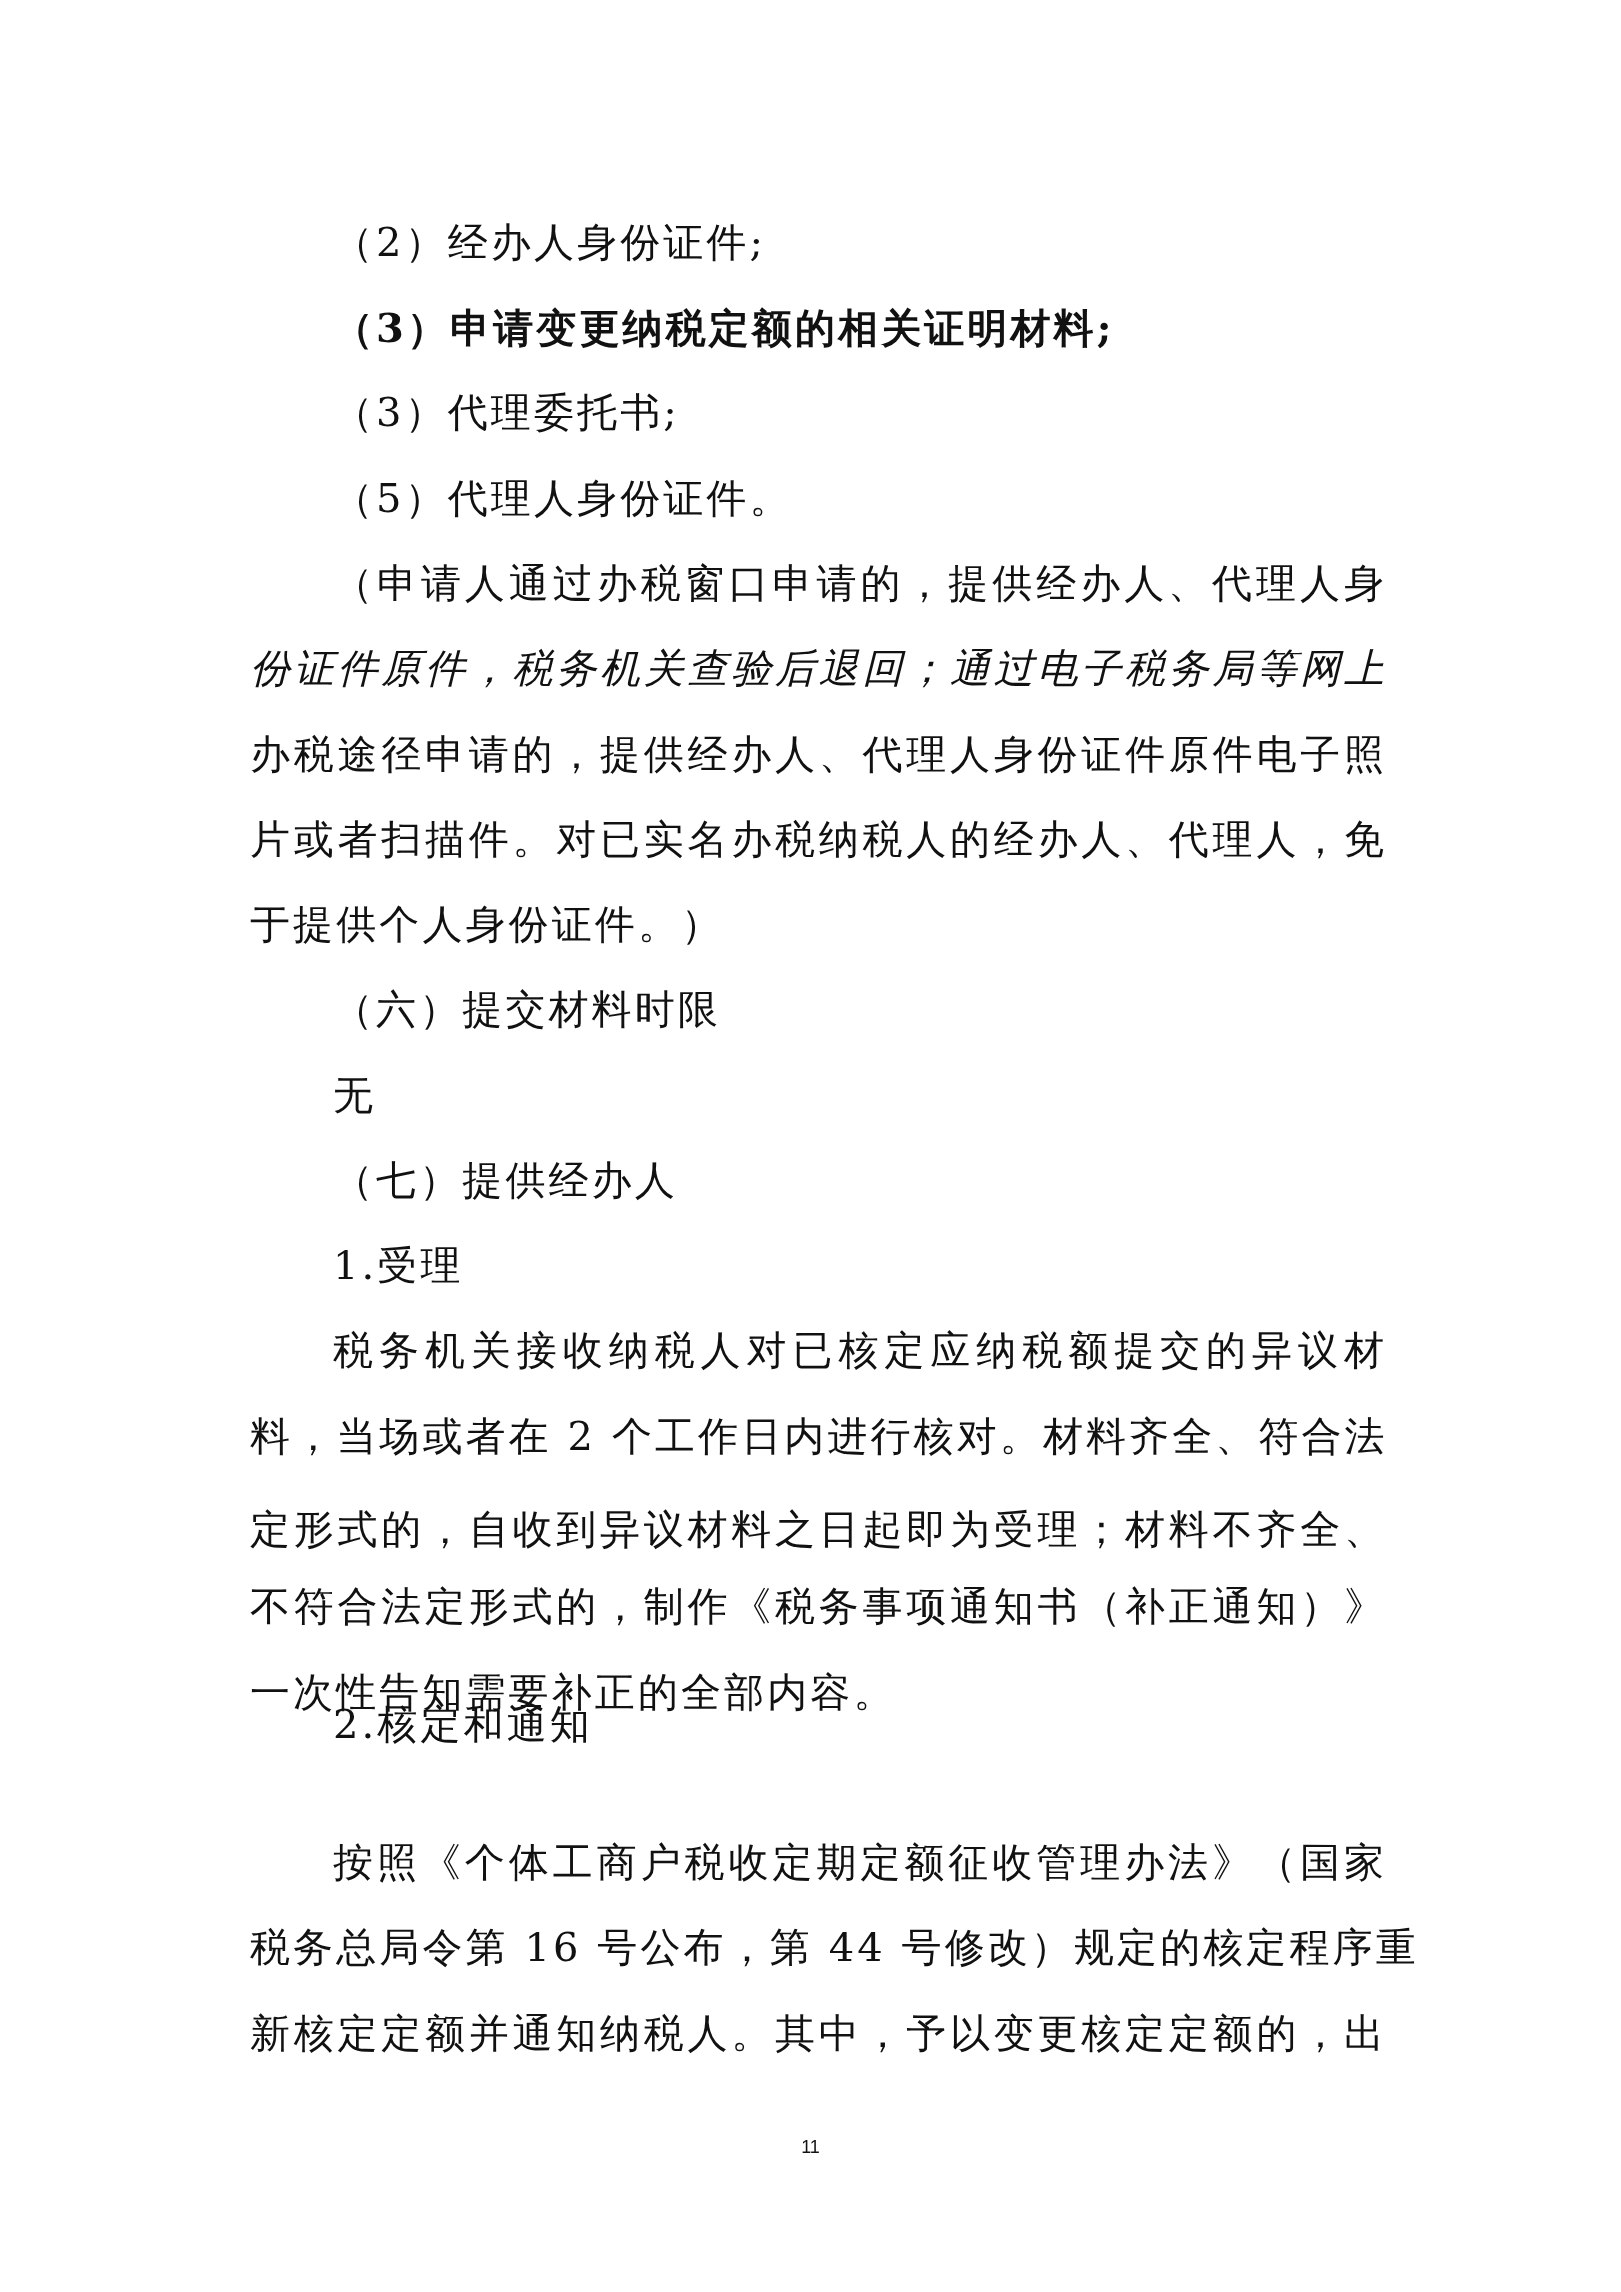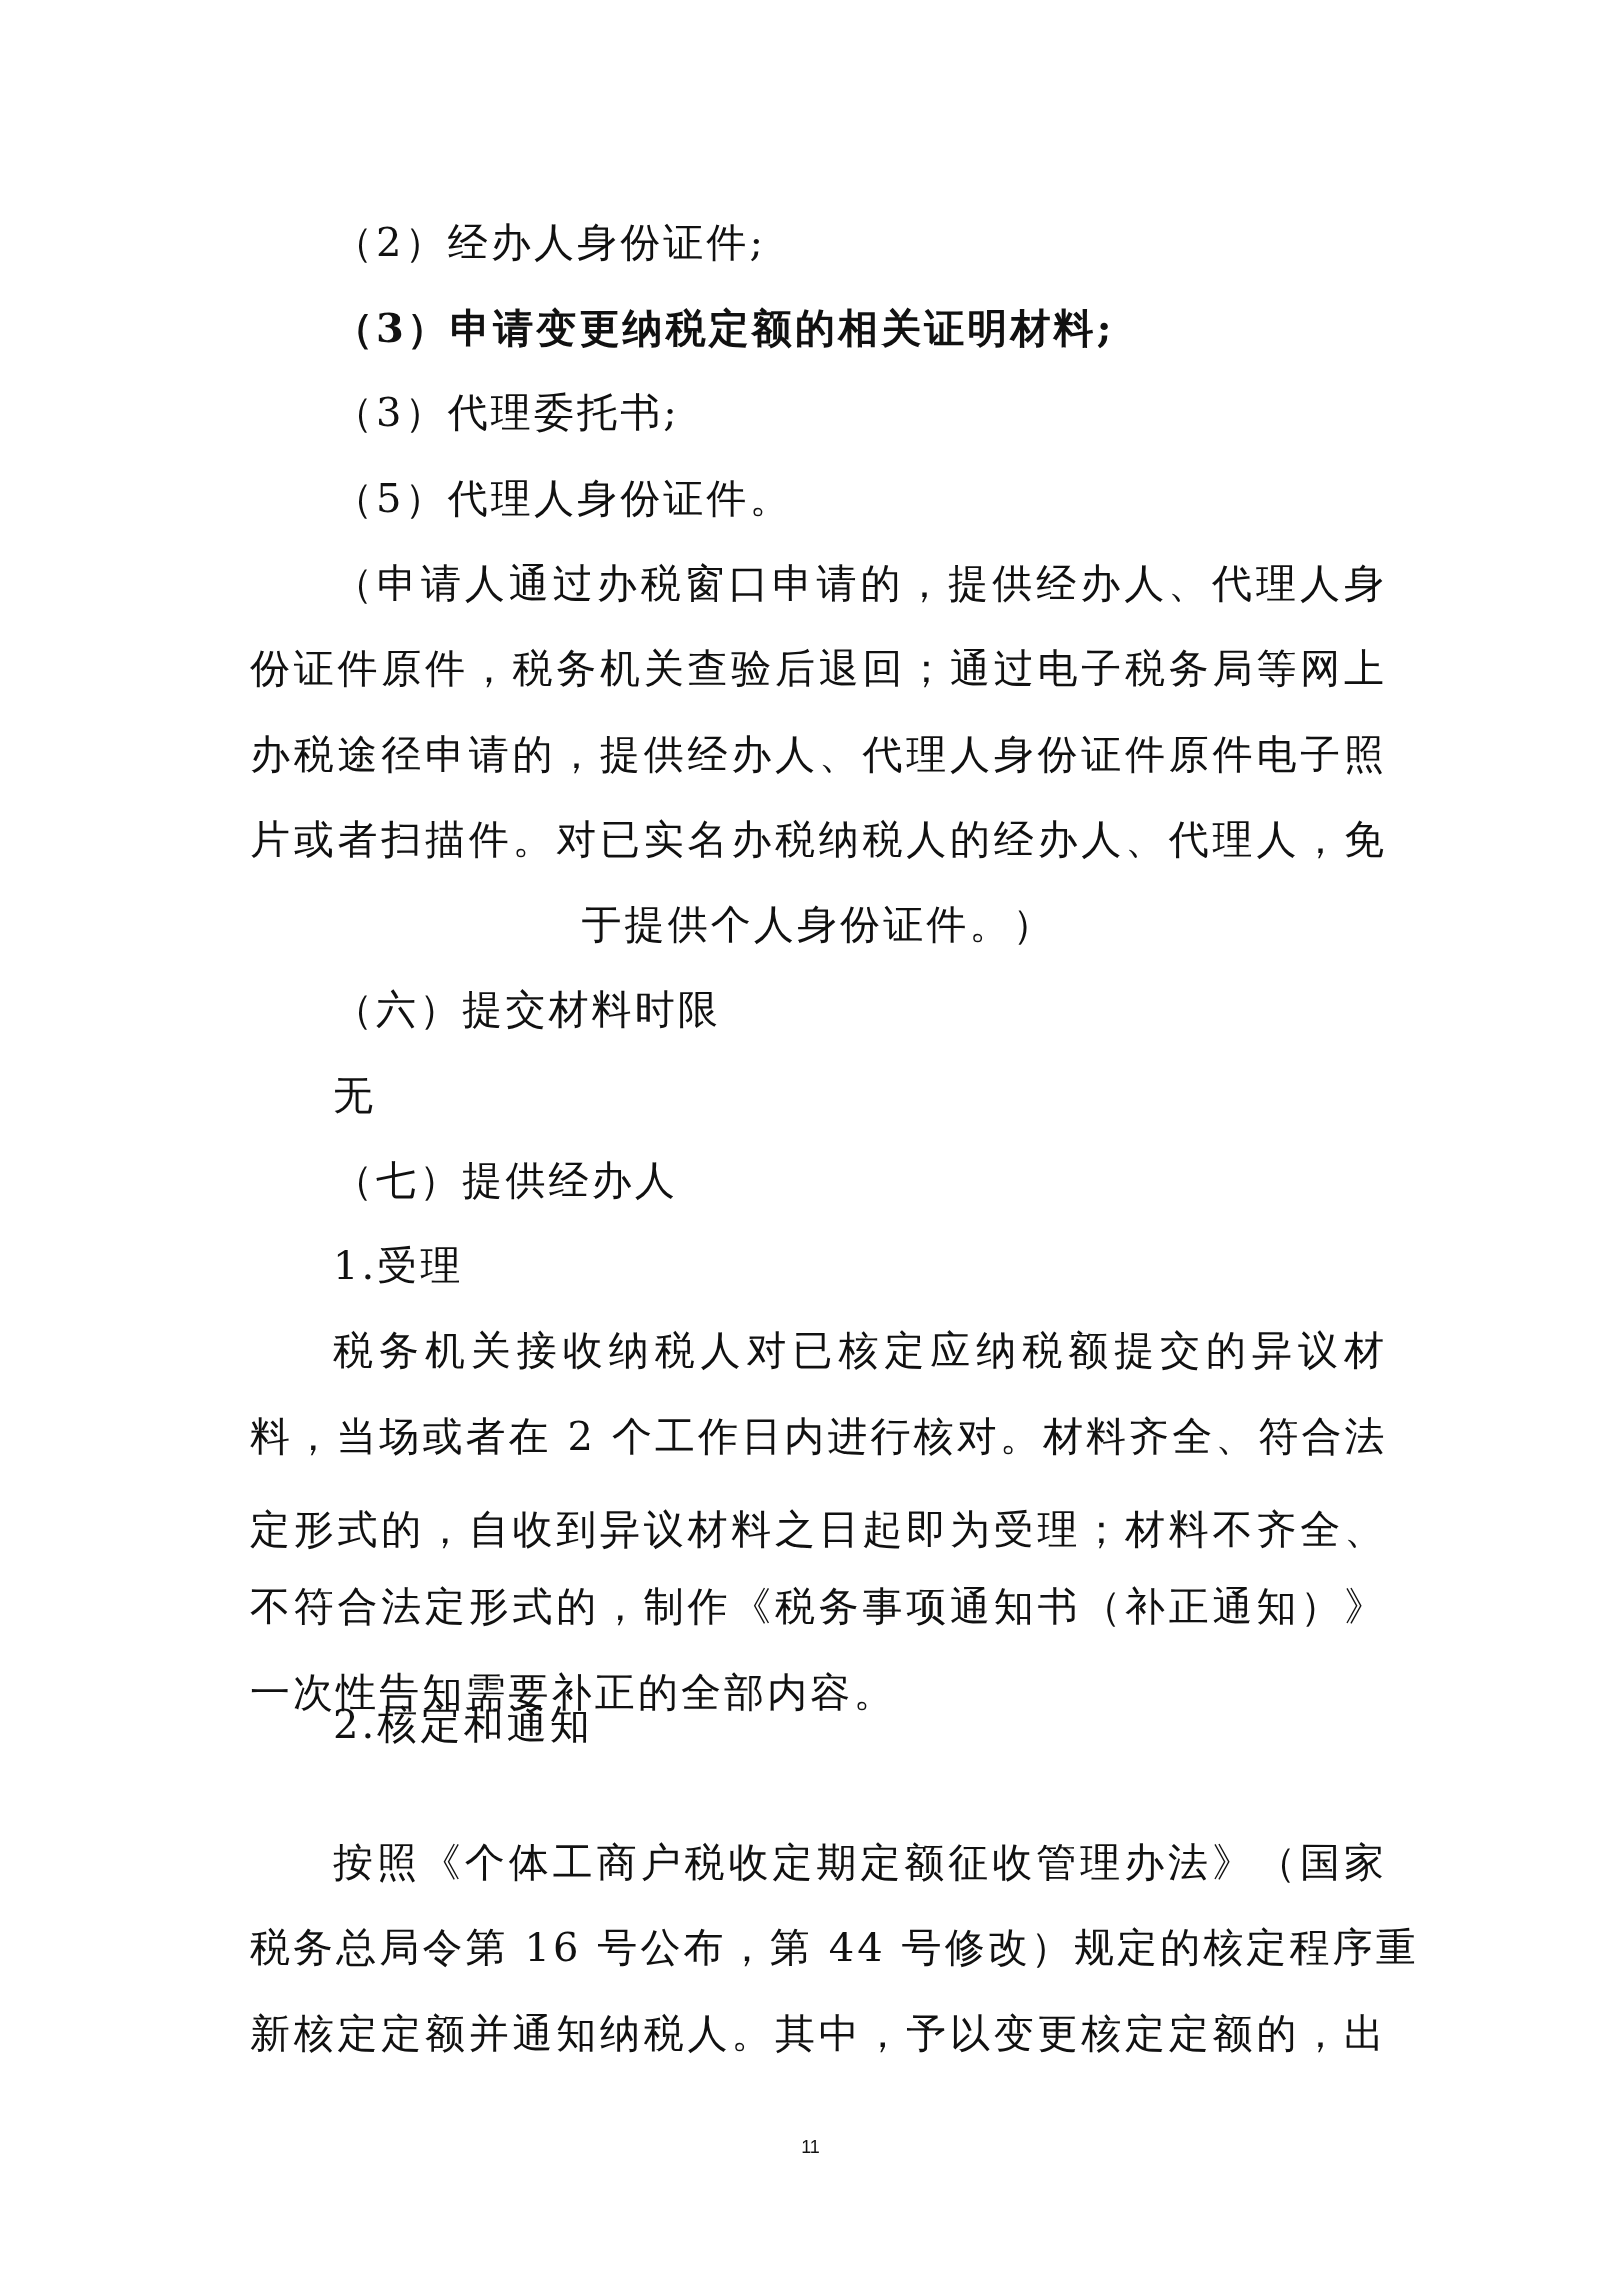--- a/index.html
+++ b/index.html
@@ -16,24 +16,24 @@
 </head>
 <body>
 
 <div class="page">
   <div id="body-lines">
       <div class="line indent" style="top: 200px;">（2）经办人身份证件;</div>
       <div class="line indent" style="top: 285px; font-weight: bold;">（3）申请变更纳税定额的相关证明材料;</div>
       <div class="line indent" style="top: 370px;">（3）代理委托书;</div>
       <div class="line indent" style="top: 456px;">（5）代理人身份证件。</div>
       <div class="line indent justify" style="top: 541px;">（申请人通过办税窗口申请的，提供经办人、代理人身</div>
-      <div class="line justify" style="top: 626px;">份证件原件，税务机关查验后退回；通过电子税务局等网上</div>
+      <div class="line justify" style="top: 626px; font-style: italic;">份证件原件，税务机关查验后退回；通过电子税务局等网上</div>
       <div class="line justify" style="top: 712px;">办税途径申请的，提供经办人、代理人身份证件原件电子照</div>
       <div class="line justify" style="top: 797px;">片或者扫描件。对已实名办税纳税人的经办人、代理人，免</div>
-      <div class="line" style="top: 882px; text-align: center;">于提供个人身份证件。）</div>
+      <div class="line" style="top: 882px;">于提供个人身份证件。）</div>
       <div class="line indent" style="top: 967px;">（六）提交材料时限</div>
       <div class="line indent" style="top: 1053px;">无</div>
       <div class="line indent" style="top: 1138px;">（七）提供经办人</div>
       <div class="line indent" style="top: 1223px;">1.受理</div>
       <div class="line indent justify" style="top: 1308px;">税务机关接收纳税人对已核定应纳税额提交的异议材</div>
       <div class="line justify" style="top: 1394px;">料，当场或者在 2 个工作日内进行核对。材料齐全、符合法</div>
       <div class="line justify" style="top: 1487px;">定形式的，自收到异议材料之日起即为受理；材料不齐全、</div>
       <div class="line justify" style="top: 1564px;">不符合法定形式的，制作《税务事项通知书（补正通知）》</div>
       <div class="line" style="top: 1650px;">一次性告知需要补正的全部内容。</div>
       <div class="line indent" style="top: 1682px;">2.核定和通知</div>

